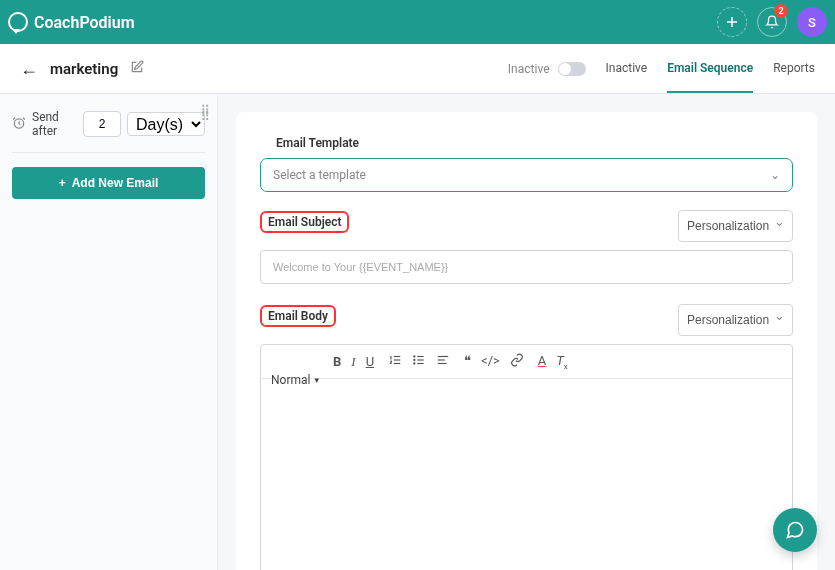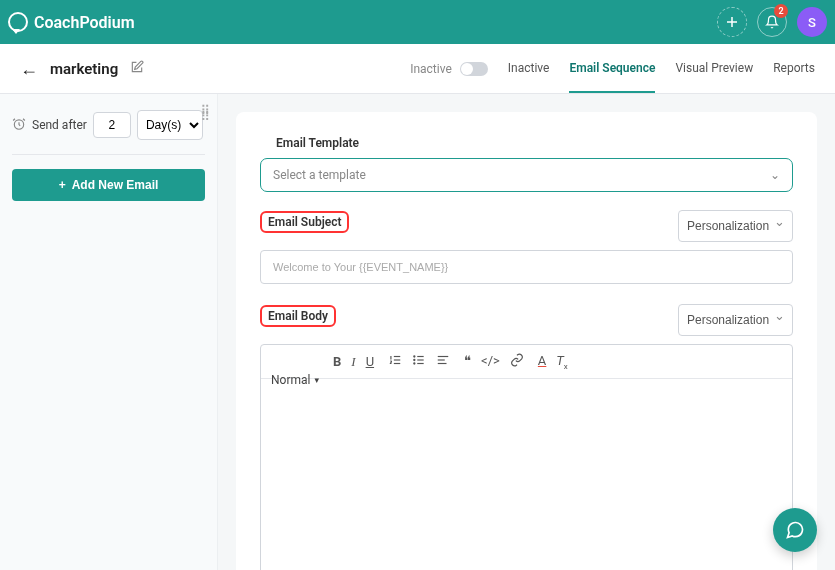--- a/index.html
+++ b/index.html
@@ -30,21 +30,21 @@
   .tab { color: #555; cursor: pointer; padding: 16px 0; }
   .tab.active { color: #0f766e; font-weight: 600; border-bottom: 2px solid #1e9b8f; }
   
   
   .body-wrap { display: flex; height: calc(570px - 94px); }
   .sidebar { width: 218px; background: #f8fafb; padding: 16px 12px; position: relative; border-right: 1px solid #eceff1; }
   .drag-handle { position: absolute; top: 14px; right: 6px; color: #aaa; font-size: 13px; line-height: 6px; letter-spacing: 1px; }
   .send-row { display: flex; align-items: center; gap: 6px; font-size: 12px; color: #444; margin-bottom: 14px; padding-bottom: 14px; border-bottom: 1px solid #e5e7eb; }
   .clock-icon { color: #888; }
   .send-input { width: 38px; height: 26px; border: 1px solid #d1d5db; border-radius: 4px; text-align: center; font-size: 12px; }
-  .unit-select { height: 30px; border: 1px solid #d1d5db; border-radius: 4px; font-size: 12px; padding: 0 4px; background: #fff; }
+  .unit-select { height: 24px; border: 1px solid #d1d5db; border-radius: 4px; font-size: 16px; padding: 0 4px; background: #fff; }
   .add-btn { width: 100%; height: 32px; background: #1e9b8f; color: #fff; border: none; border-radius: 4px; font-size: 12px; font-weight: 600; cursor: pointer; display: flex; align-items: center; justify-content: center; gap: 6px; }
   
   .main { flex: 1; padding: 18px; overflow-y: auto; }
   .card { background: #fff; border-radius: 8px; padding: 20px 24px; }
   .section-label { font-size: 12px; font-weight: 600; color: #333; margin-bottom: 8px; display: inline-block; padding-left: 16px; }
   .highlight { border: 2px solid #ff3333; padding: 2px 6px; border-radius: 6px; }
   .tpl-select { width: 100%; height: 34px; border: 1.5px solid #1e9b8f; border-radius: 7px; display: flex; align-items: center; justify-content: space-between; padding: 0 12px; font-size: 12px; color: #888; cursor: pointer; margin-bottom: 18px; }
   .chev { color: #888; }
   
   .row-head { display: flex; align-items: center; justify-content: space-between; margin-bottom: 8px; }
@@ -103,21 +103,20 @@
     </span>
   </div>
   <div class="subhead-right">
     <div class="inactive-group">
       <span>Inactive</span>
       <div class="toggle"></div>
     </div>
     <div class="tabs">
       <div class="tab">Inactive</div>
       <div class="tab active">Email Sequence</div>
-      <div class="tab">Visual Preview</div>
       <div class="tab">Reports</div>
     </div>
   </div>
 </div>
 
 <div class="body-wrap">
   <div class="sidebar">
     <div class="drag-handle">⠿<br>⠿</div>
     <div class="send-row">
       <span class="clock-icon">

